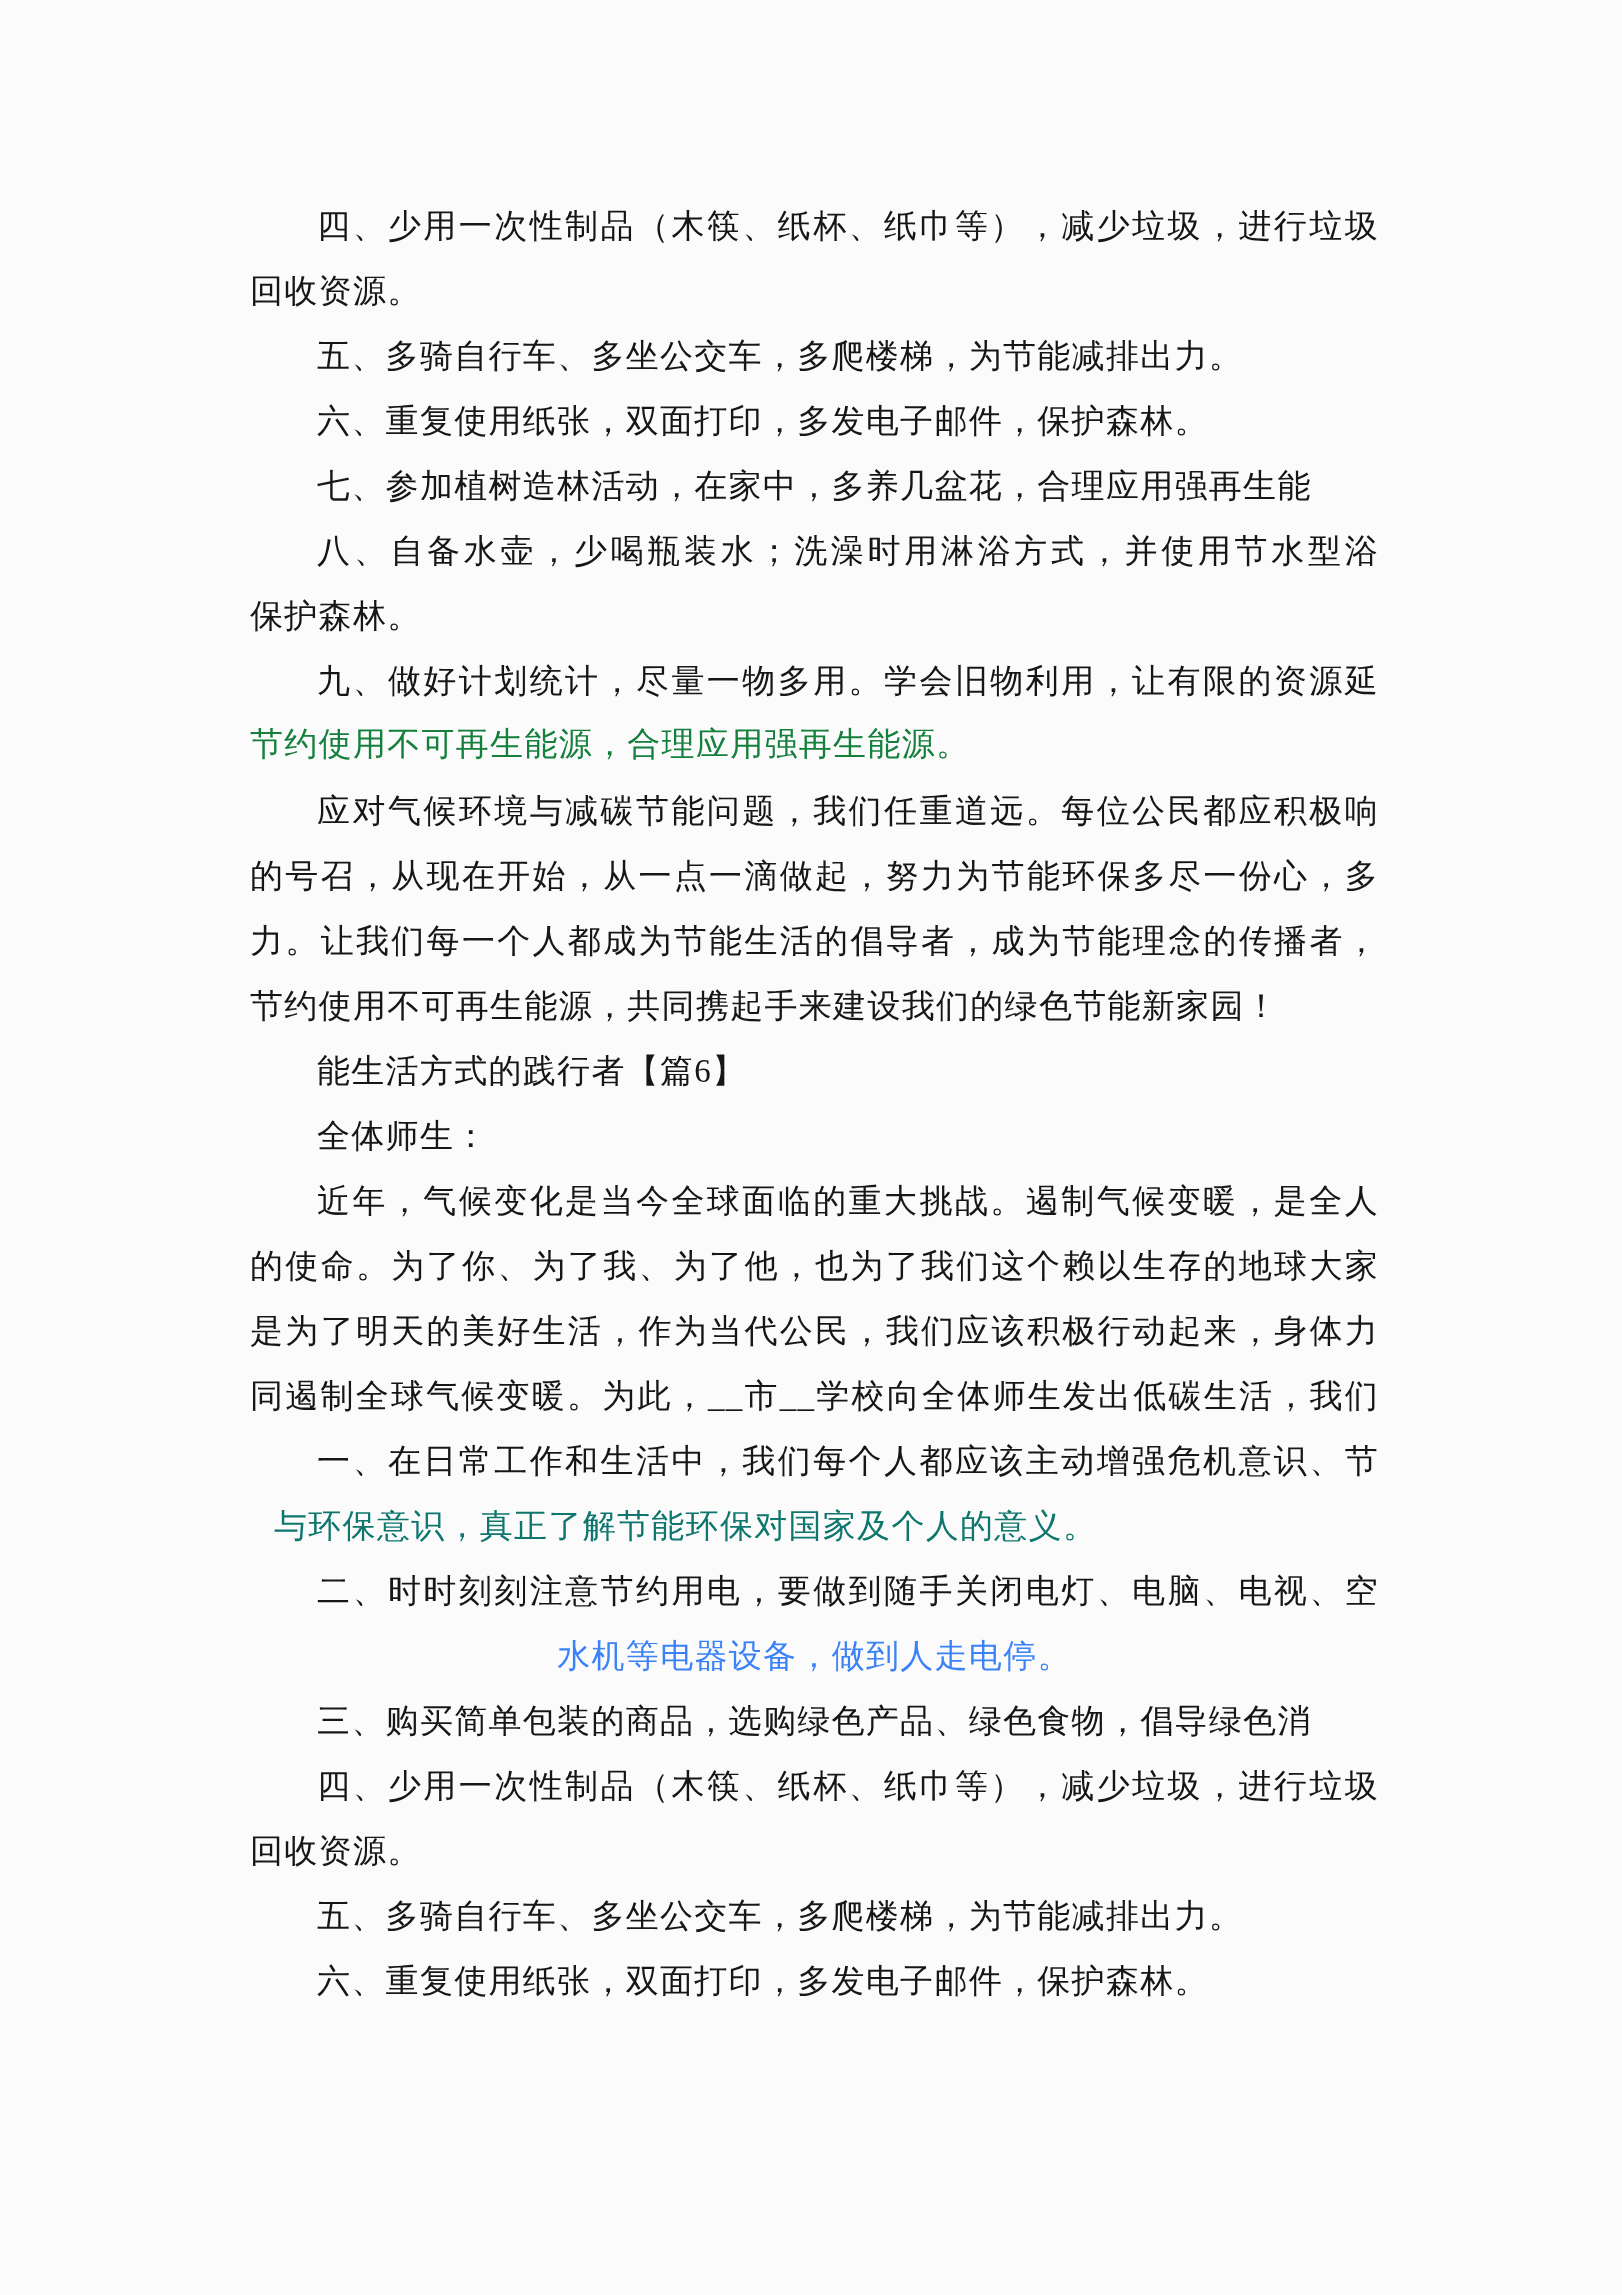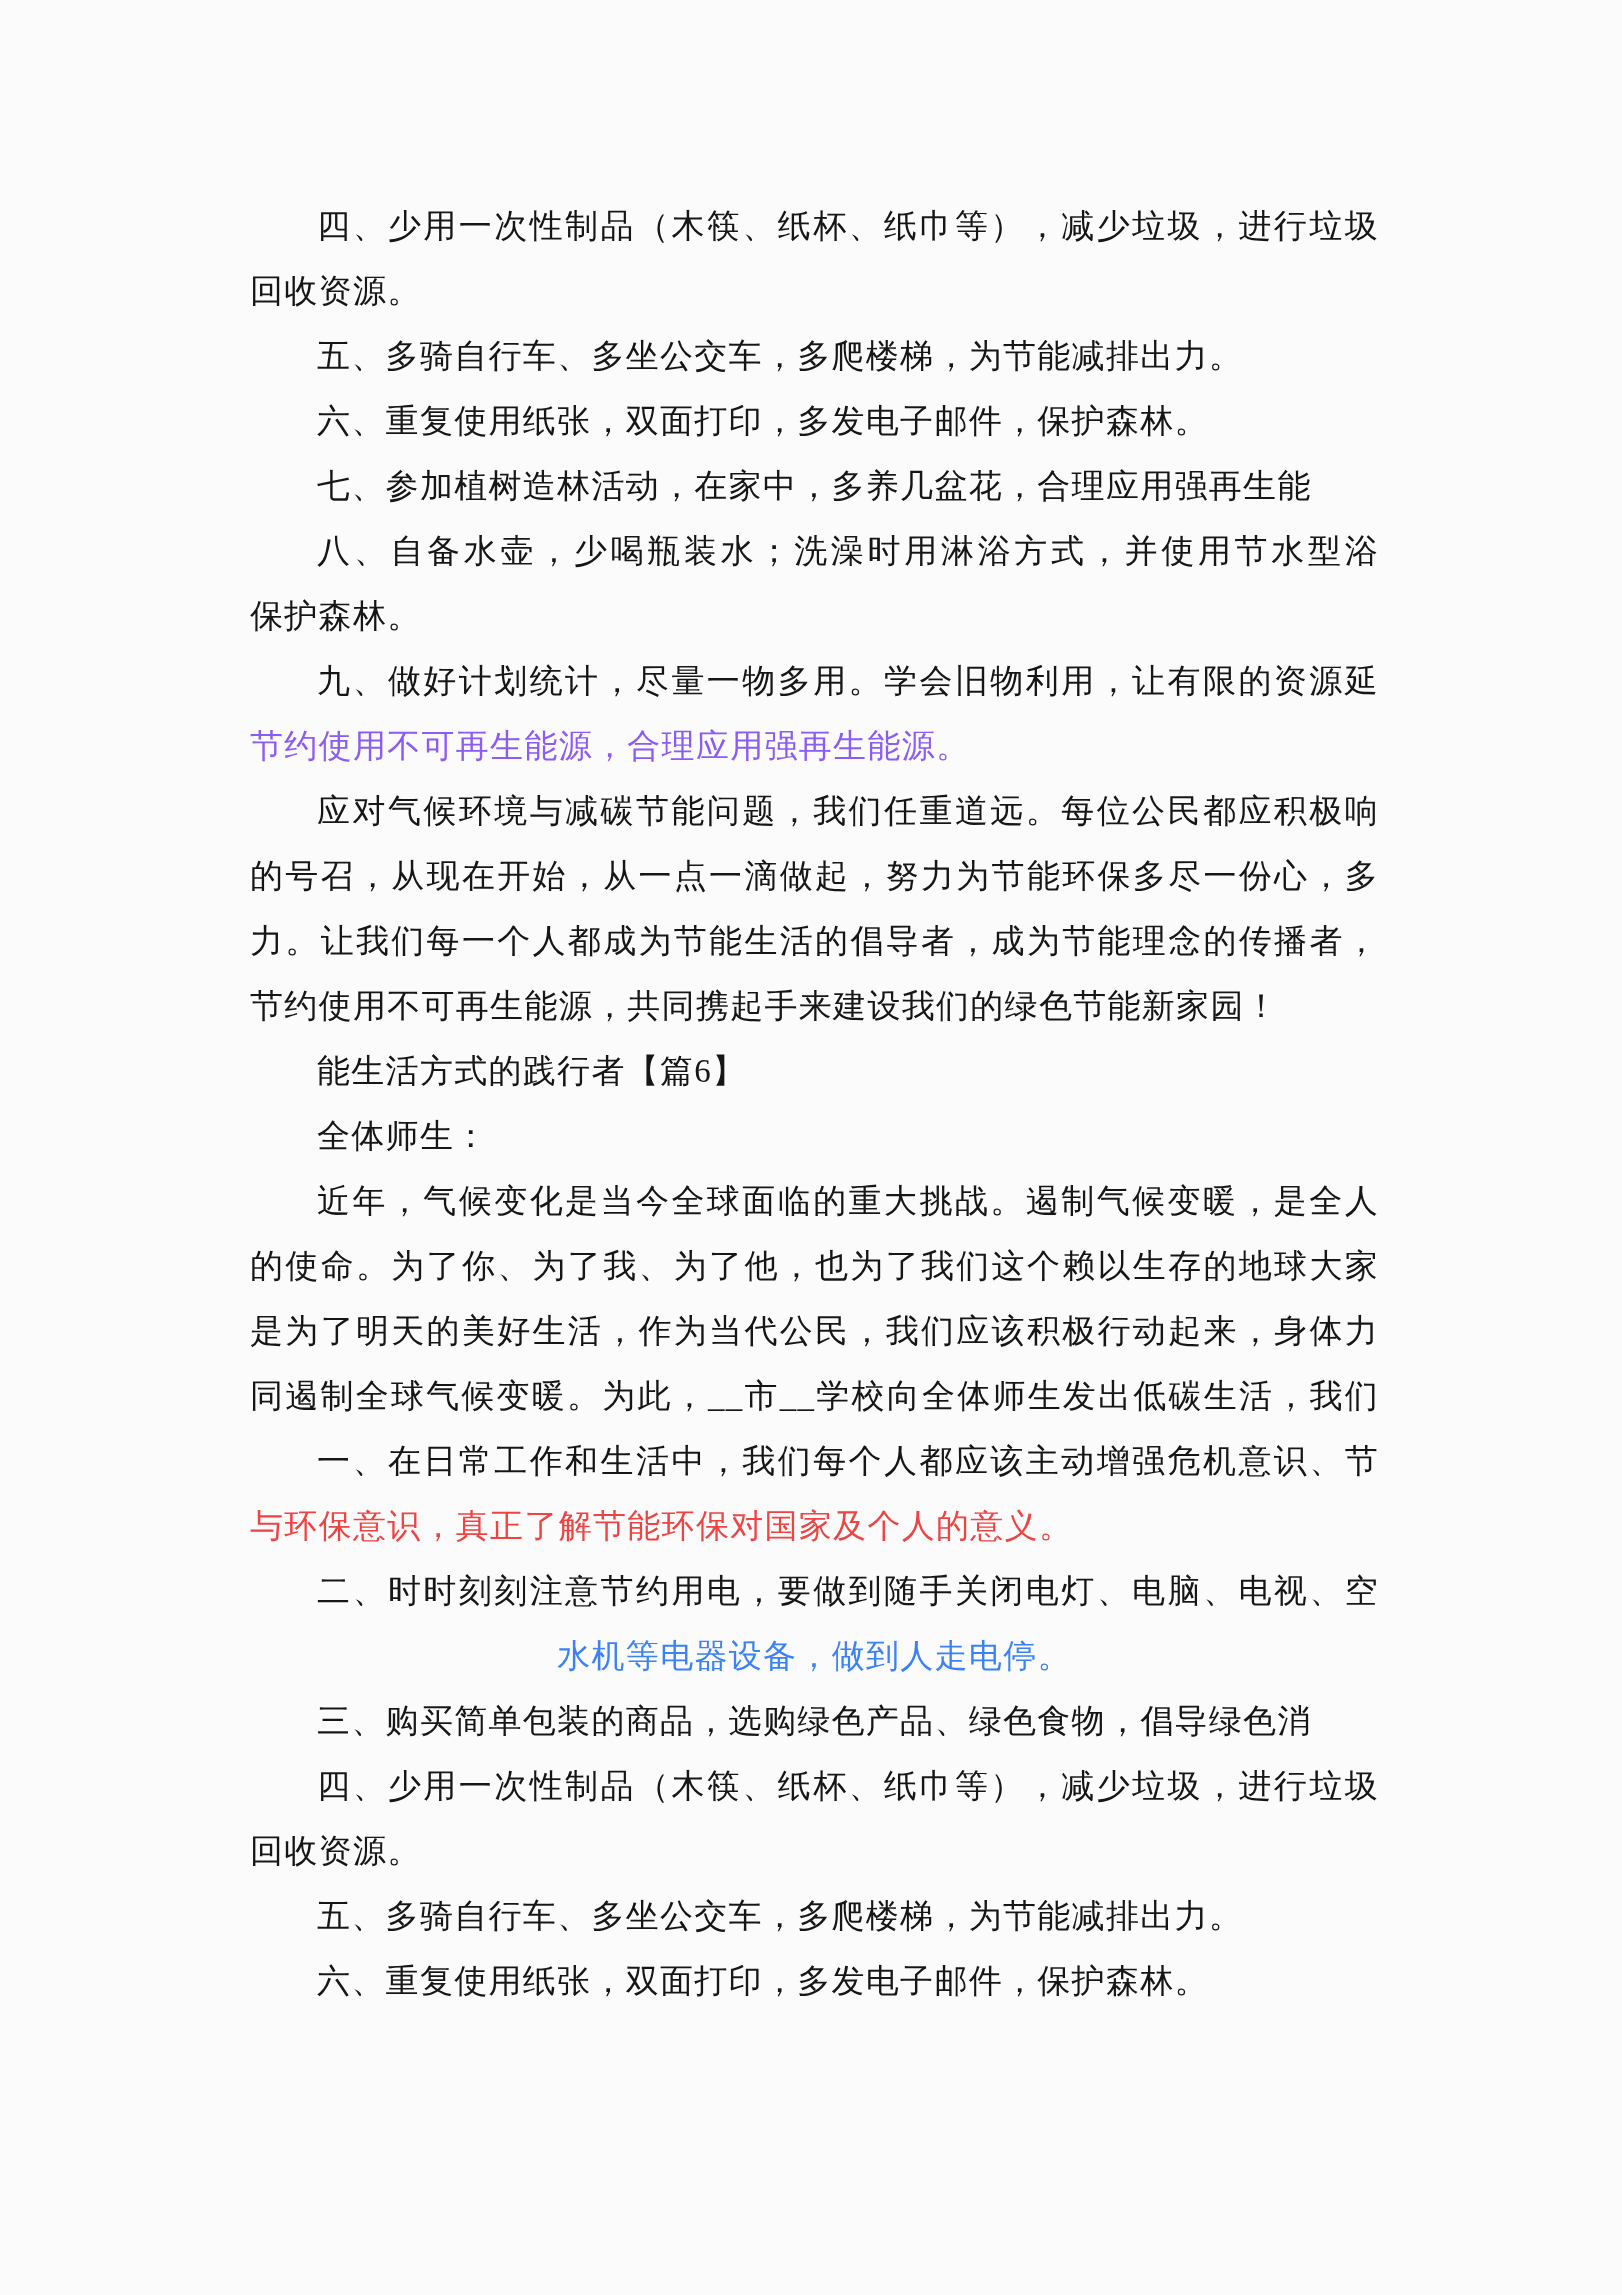--- a/index.html
+++ b/index.html
@@ -51,33 +51,33 @@
 <div class="page">
   <div class="text-block">
       <div class="line indent justify" style="color: rgb(22, 22, 22);">四、少用一次性制品（木筷、纸杯、纸巾等），减少垃圾，进行垃圾分类，</div>
       <div class="line" style="color: rgb(22, 22, 22);">回收资源。</div>
       <div class="line indent" style="color: rgb(22, 22, 22);">五、多骑自行车、多坐公交车，多爬楼梯，为节能减排出力。</div>
       <div class="line indent" style="color: rgb(22, 22, 22);">六、重复使用纸张，双面打印，多发电子邮件，保护森林。</div>
       <div class="line indent" style="color: rgb(22, 22, 22);">七、参加植树造林活动，在家中，多养几盆花，合理应用强再生能源。</div>
       <div class="line indent justify" style="color: rgb(22, 22, 22);">八、自备水壶，少喝瓶装水；洗澡时用淋浴方式，并使用节水型浴头；尽量</div>
       <div class="line" style="color: rgb(22, 22, 22);">保护森林。</div>
       <div class="line indent justify" style="color: rgb(22, 22, 22);">九、做好计划统计，尽量一物多用。学会旧物利用，让有限的资源延长寿命。</div>
-      <div class="line" style="color: #8b5cf6;">节约使用不可再生能源，合理应用强再生能源。</div>
+      <div class="line" style="color: #15803d; font-family: Liberation Mono, monospace;">节约使用不可再生能源，合理应用强再生能源。</div>
       <div class="line indent justify" style="color: rgb(22, 22, 22);">应对气候环境与减碳节能问题，我们任重道远。每位公民都应积极响应国家</div>
       <div class="line justify" style="color: rgb(22, 22, 22);">的号召，从现在开始，从一点一滴做起，努力为节能环保多尽一份心，多出一份</div>
       <div class="line justify" style="color: rgb(22, 22, 22);">力。让我们每一个人都成为节能生活的倡导者，成为节能理念的传播者，成为节</div>
       <div class="line" style="color: rgb(22, 22, 22);">节约使用不可再生能源，共同携起手来建设我们的绿色节能新家园！</div>
       <div class="line indent" style="color: rgb(22, 22, 22);">能生活方式的践行者【篇6】</div>
       <div class="line indent" style="color: rgb(22, 22, 22);">全体师生：</div>
       <div class="line indent justify" style="color: rgb(22, 22, 22);">近年，气候变化是当今全球面临的重大挑战。遏制气候变暖，是全人类共同</div>
       <div class="line justify" style="color: rgb(22, 22, 22);">的使命。为了你、为了我、为了他，也为了我们这个赖以生存的地球大家庭，更</div>
       <div class="line justify" style="color: rgb(22, 22, 22);">是为了明天的美好生活，作为当代公民，我们应该积极行动起来，身体力行，共</div>
       <div class="line justify" style="color: rgb(22, 22, 22);">同遏制全球气候变暖。为此，__市__学校向全体师生发出低碳生活，我们行动起</div>
       <div class="line indent justify" style="color: rgb(22, 22, 22);">一、在日常工作和生活中，我们每个人都应该主动增强危机意识、节约意识</div>
-      <div class="line" style="color: #ef4444;">与环保意识，真正了解节能环保对国家及个人的意义。</div>
+      <div class="line" style="color: #0f766e; margin-left: 24px;">与环保意识，真正了解节能环保对国家及个人的意义。</div>
       <div class="line indent justify" style="color: rgb(22, 22, 22);">二、时时刻刻注意节约用电，要做到随手关闭电灯、电脑、电视、空调、饮</div>
       <div class="line" style="color: #3b82f6; text-align: center;">水机等电器设备，做到人走电停。</div>
       <div class="line indent" style="color: rgb(22, 22, 22);">三、购买简单包装的商品，选购绿色产品、绿色食物，倡导绿色消费。</div>
       <div class="line indent justify" style="color: rgb(22, 22, 22);">四、少用一次性制品（木筷、纸杯、纸巾等），减少垃圾，进行垃圾分类，</div>
       <div class="line" style="color: rgb(22, 22, 22);">回收资源。</div>
       <div class="line indent" style="color: rgb(22, 22, 22);">五、多骑自行车、多坐公交车，多爬楼梯，为节能减排出力。</div>
       <div class="line indent" style="color: rgb(22, 22, 22);">六、重复使用纸张，双面打印，多发电子邮件，保护森林。</div>
     </div>
 </div>
 

